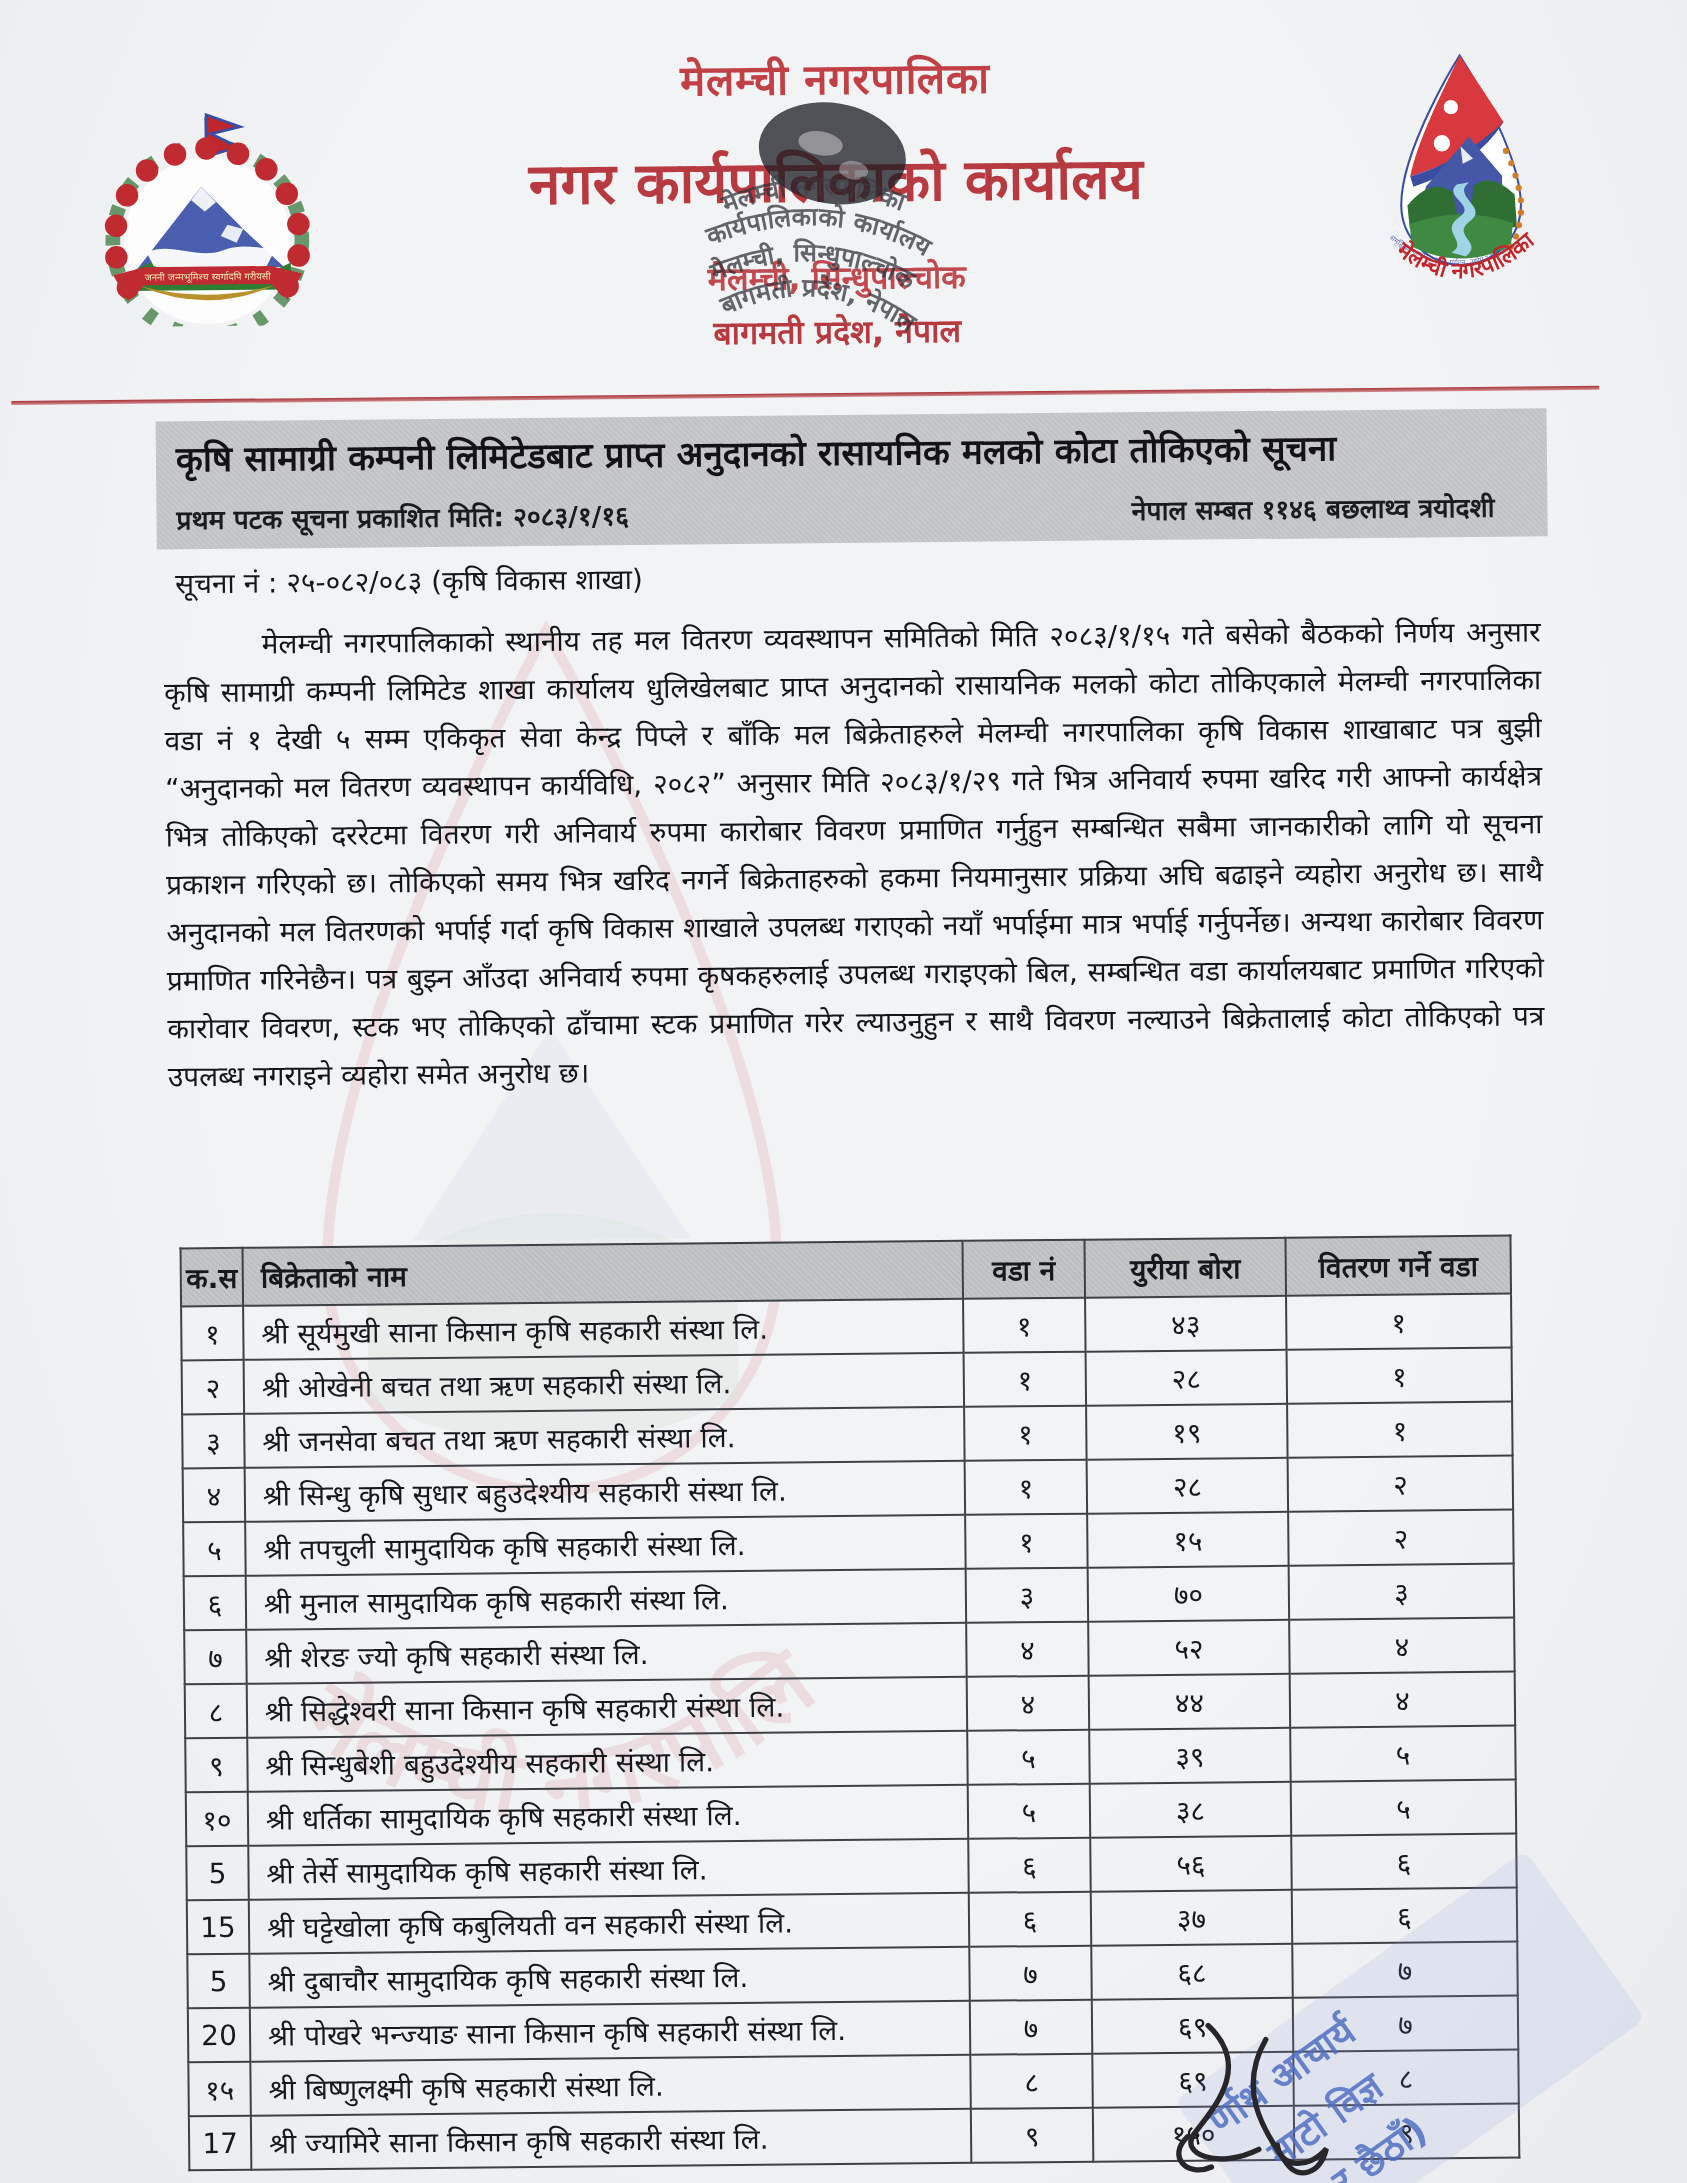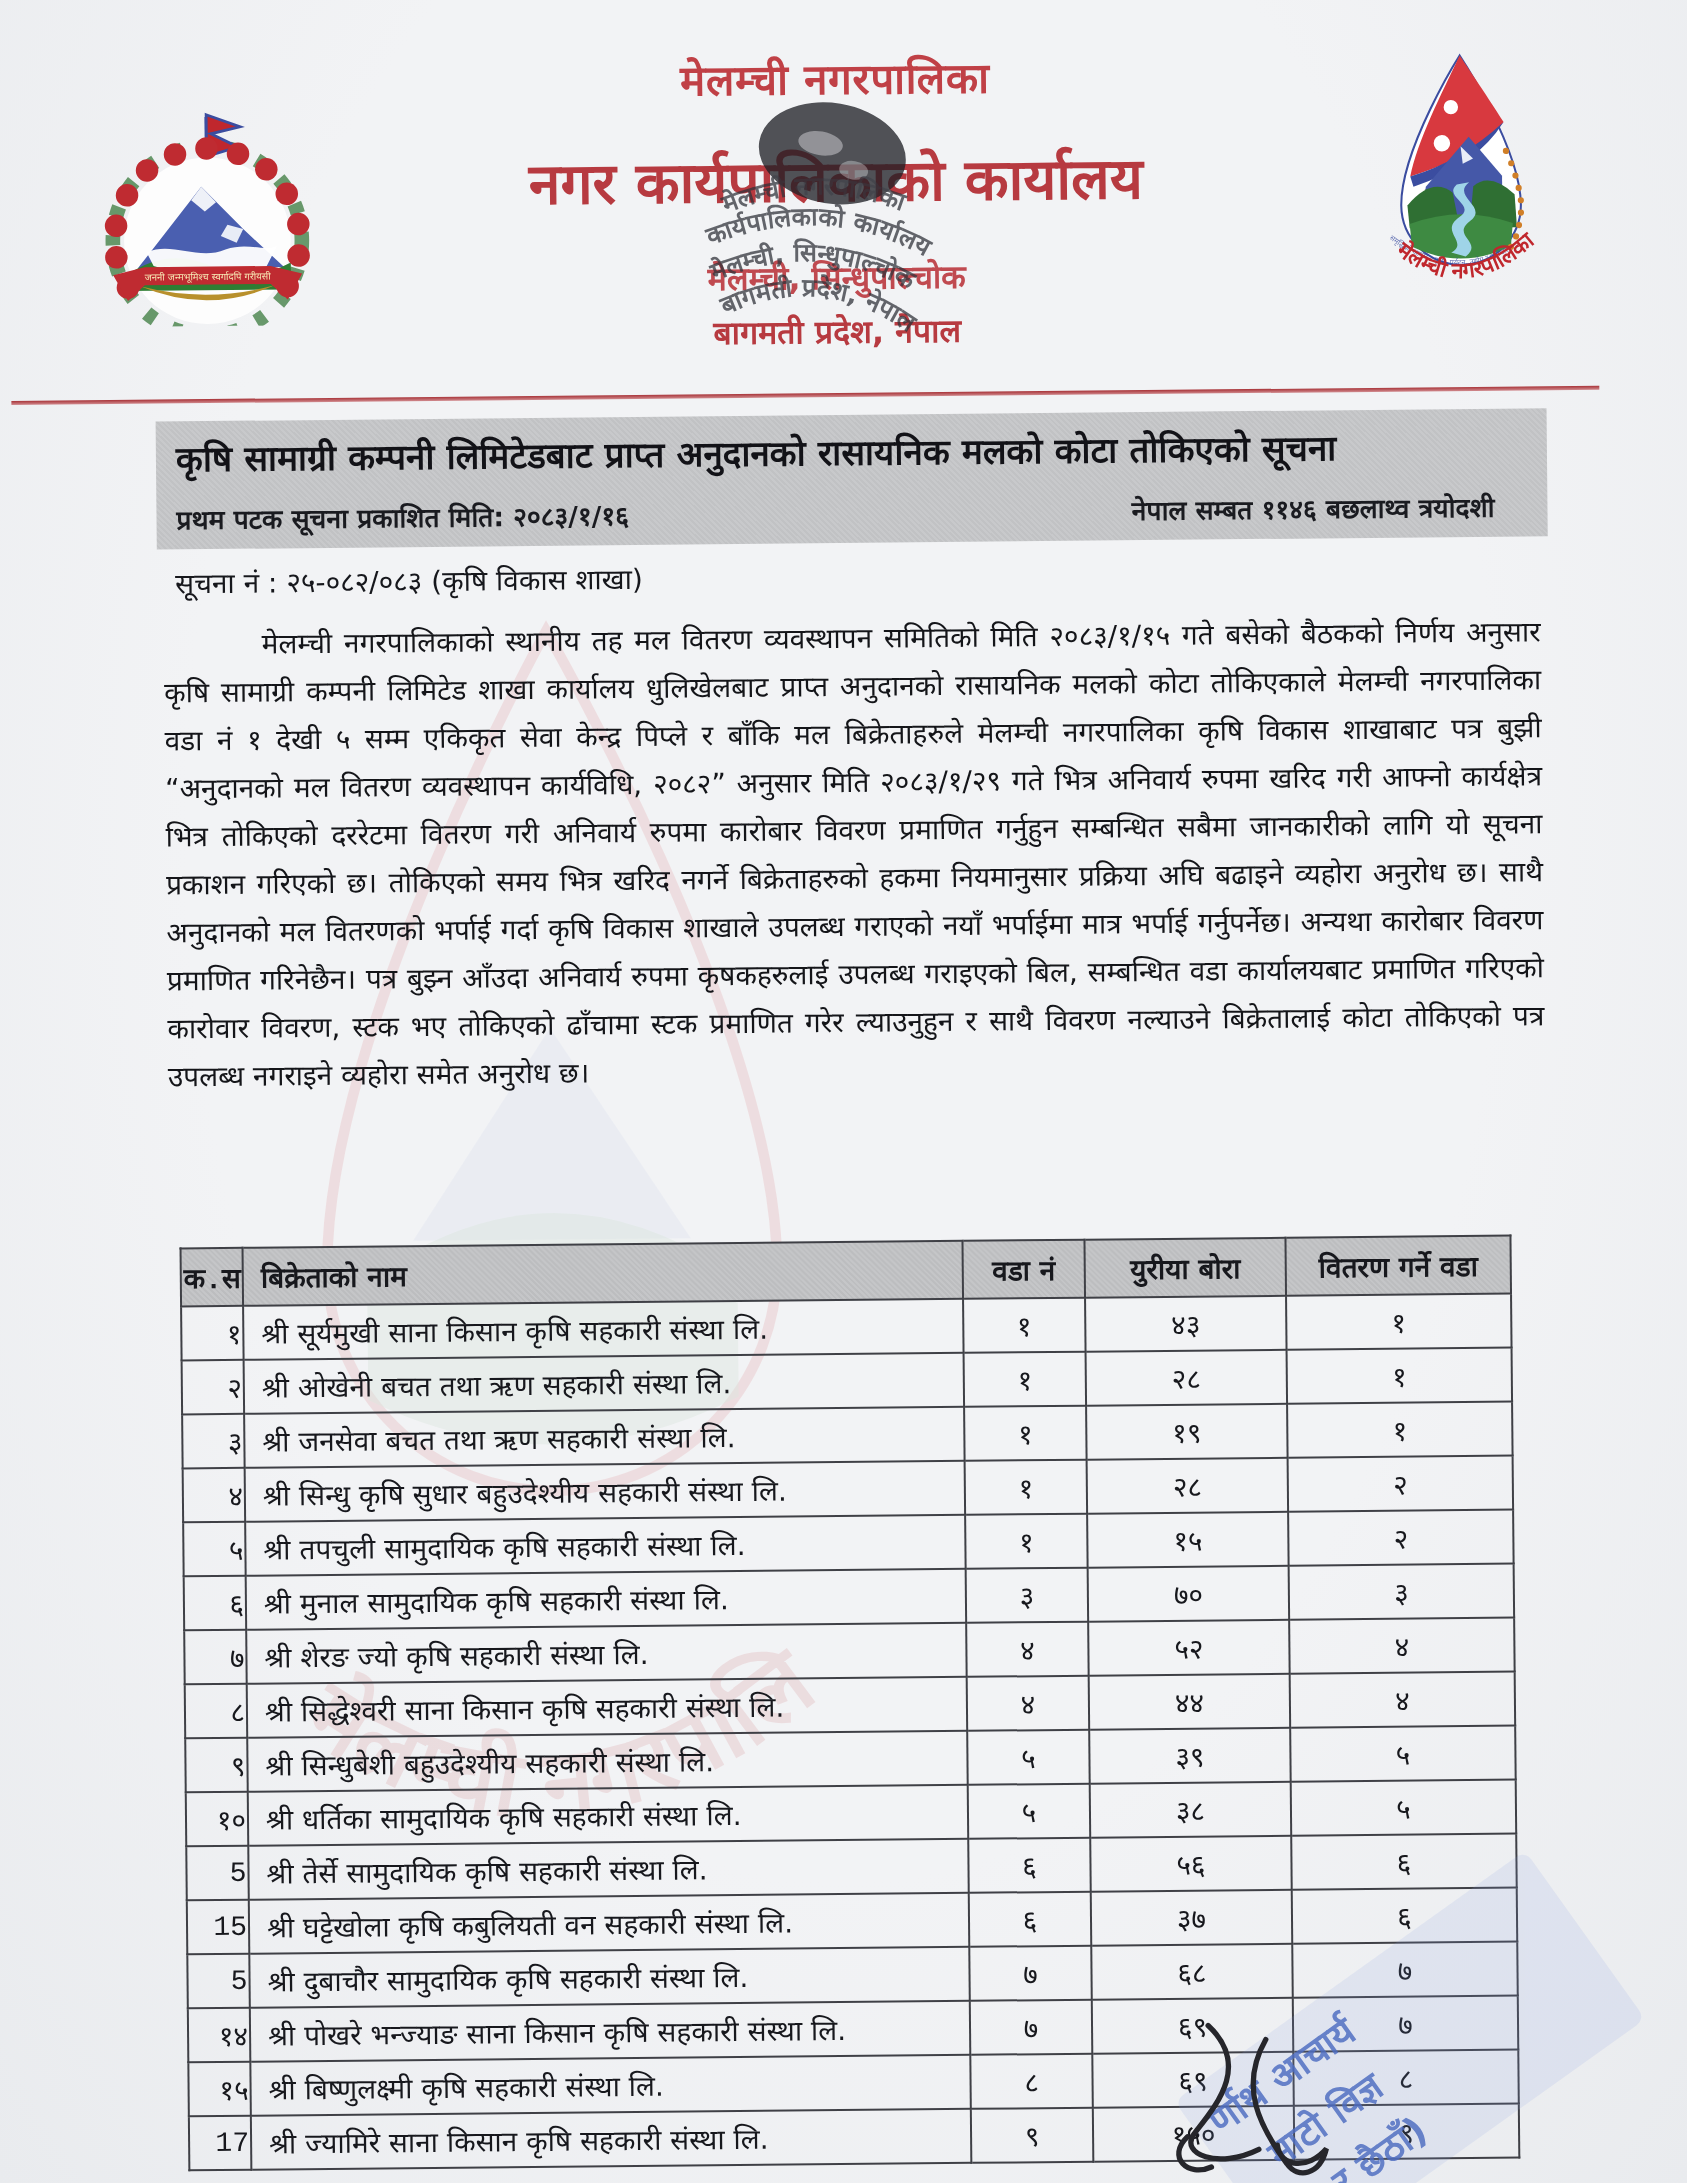--- a/index.html
+++ b/index.html
@@ -38,21 +38,21 @@
   .body-text{position:absolute;top:615px;left:167px;width:1377px;z-index:1;margin:0;
     font-size:28px;line-height:48px;text-align:justify;text-indent:98px;color:#141519;}
 
   
   table.quota{position:absolute;top:1241px;left:177px;z-index:2;border-collapse:collapse;
     border:2.6px solid #3c3d44;table-layout:fixed;width:1298px;}
   .quota th,.quota td{border:2px solid #3f4046;color:#17181d;}
   .quota th{height:54px;font-size:28px;font-weight:bold;
     background:repeating-linear-gradient(45deg,#c5c6c8 0 2px,#bcbdbf 2px 4px);}
   .quota td{height:50px;font-size:28px;}
-  .c-sn{width:58px;text-align:right;font-family:Liberation Mono, monospace;}
+  .c-sn{width:58px;text-align:center;}
   .c-name{width:700px;text-align:left;padding-left:17px;}
   .c-ward{width:118px;text-align:center;}
   .c-urea{width:197px;text-align:center;}
   .c-dist{width:221px;text-align:center;}
 
   
   .blue-stamp{position:absolute;left:1184px;top:1962px;width:397px;z-index:4;
     transform:rotate(-35deg);color:#4f6ec2;font-weight:bold;opacity:.85;
     background:rgba(128,156,224,.16);border-radius:10.6px;padding:12px 17px;}
   .blue-stamp .l{display:block;font-size:38px;line-height:61px;white-space:nowrap;}
@@ -283,21 +283,21 @@
       <td class="c-dist">६</td>
     </tr>
           <tr>
       <td class="c-sn">5</td>
       <td class="c-name">श्री दुबाचौर सामुदायिक कृषि सहकारी संस्था लि.</td>
       <td class="c-ward">७</td>
       <td class="c-urea">६८</td>
       <td class="c-dist">७</td>
     </tr>
           <tr>
-      <td class="c-sn">१४</td>
+      <td class="c-sn">20</td>
       <td class="c-name">श्री पोखरे भन्ज्याङ साना किसान कृषि सहकारी संस्था लि.</td>
       <td class="c-ward">७</td>
       <td class="c-urea">६९</td>
       <td class="c-dist">७</td>
     </tr>
           <tr>
       <td class="c-sn">१५</td>
       <td class="c-name">श्री बिष्णुलक्ष्मी कृषि सहकारी संस्था लि.</td>
       <td class="c-ward">८</td>
       <td class="c-urea">६९</td>

